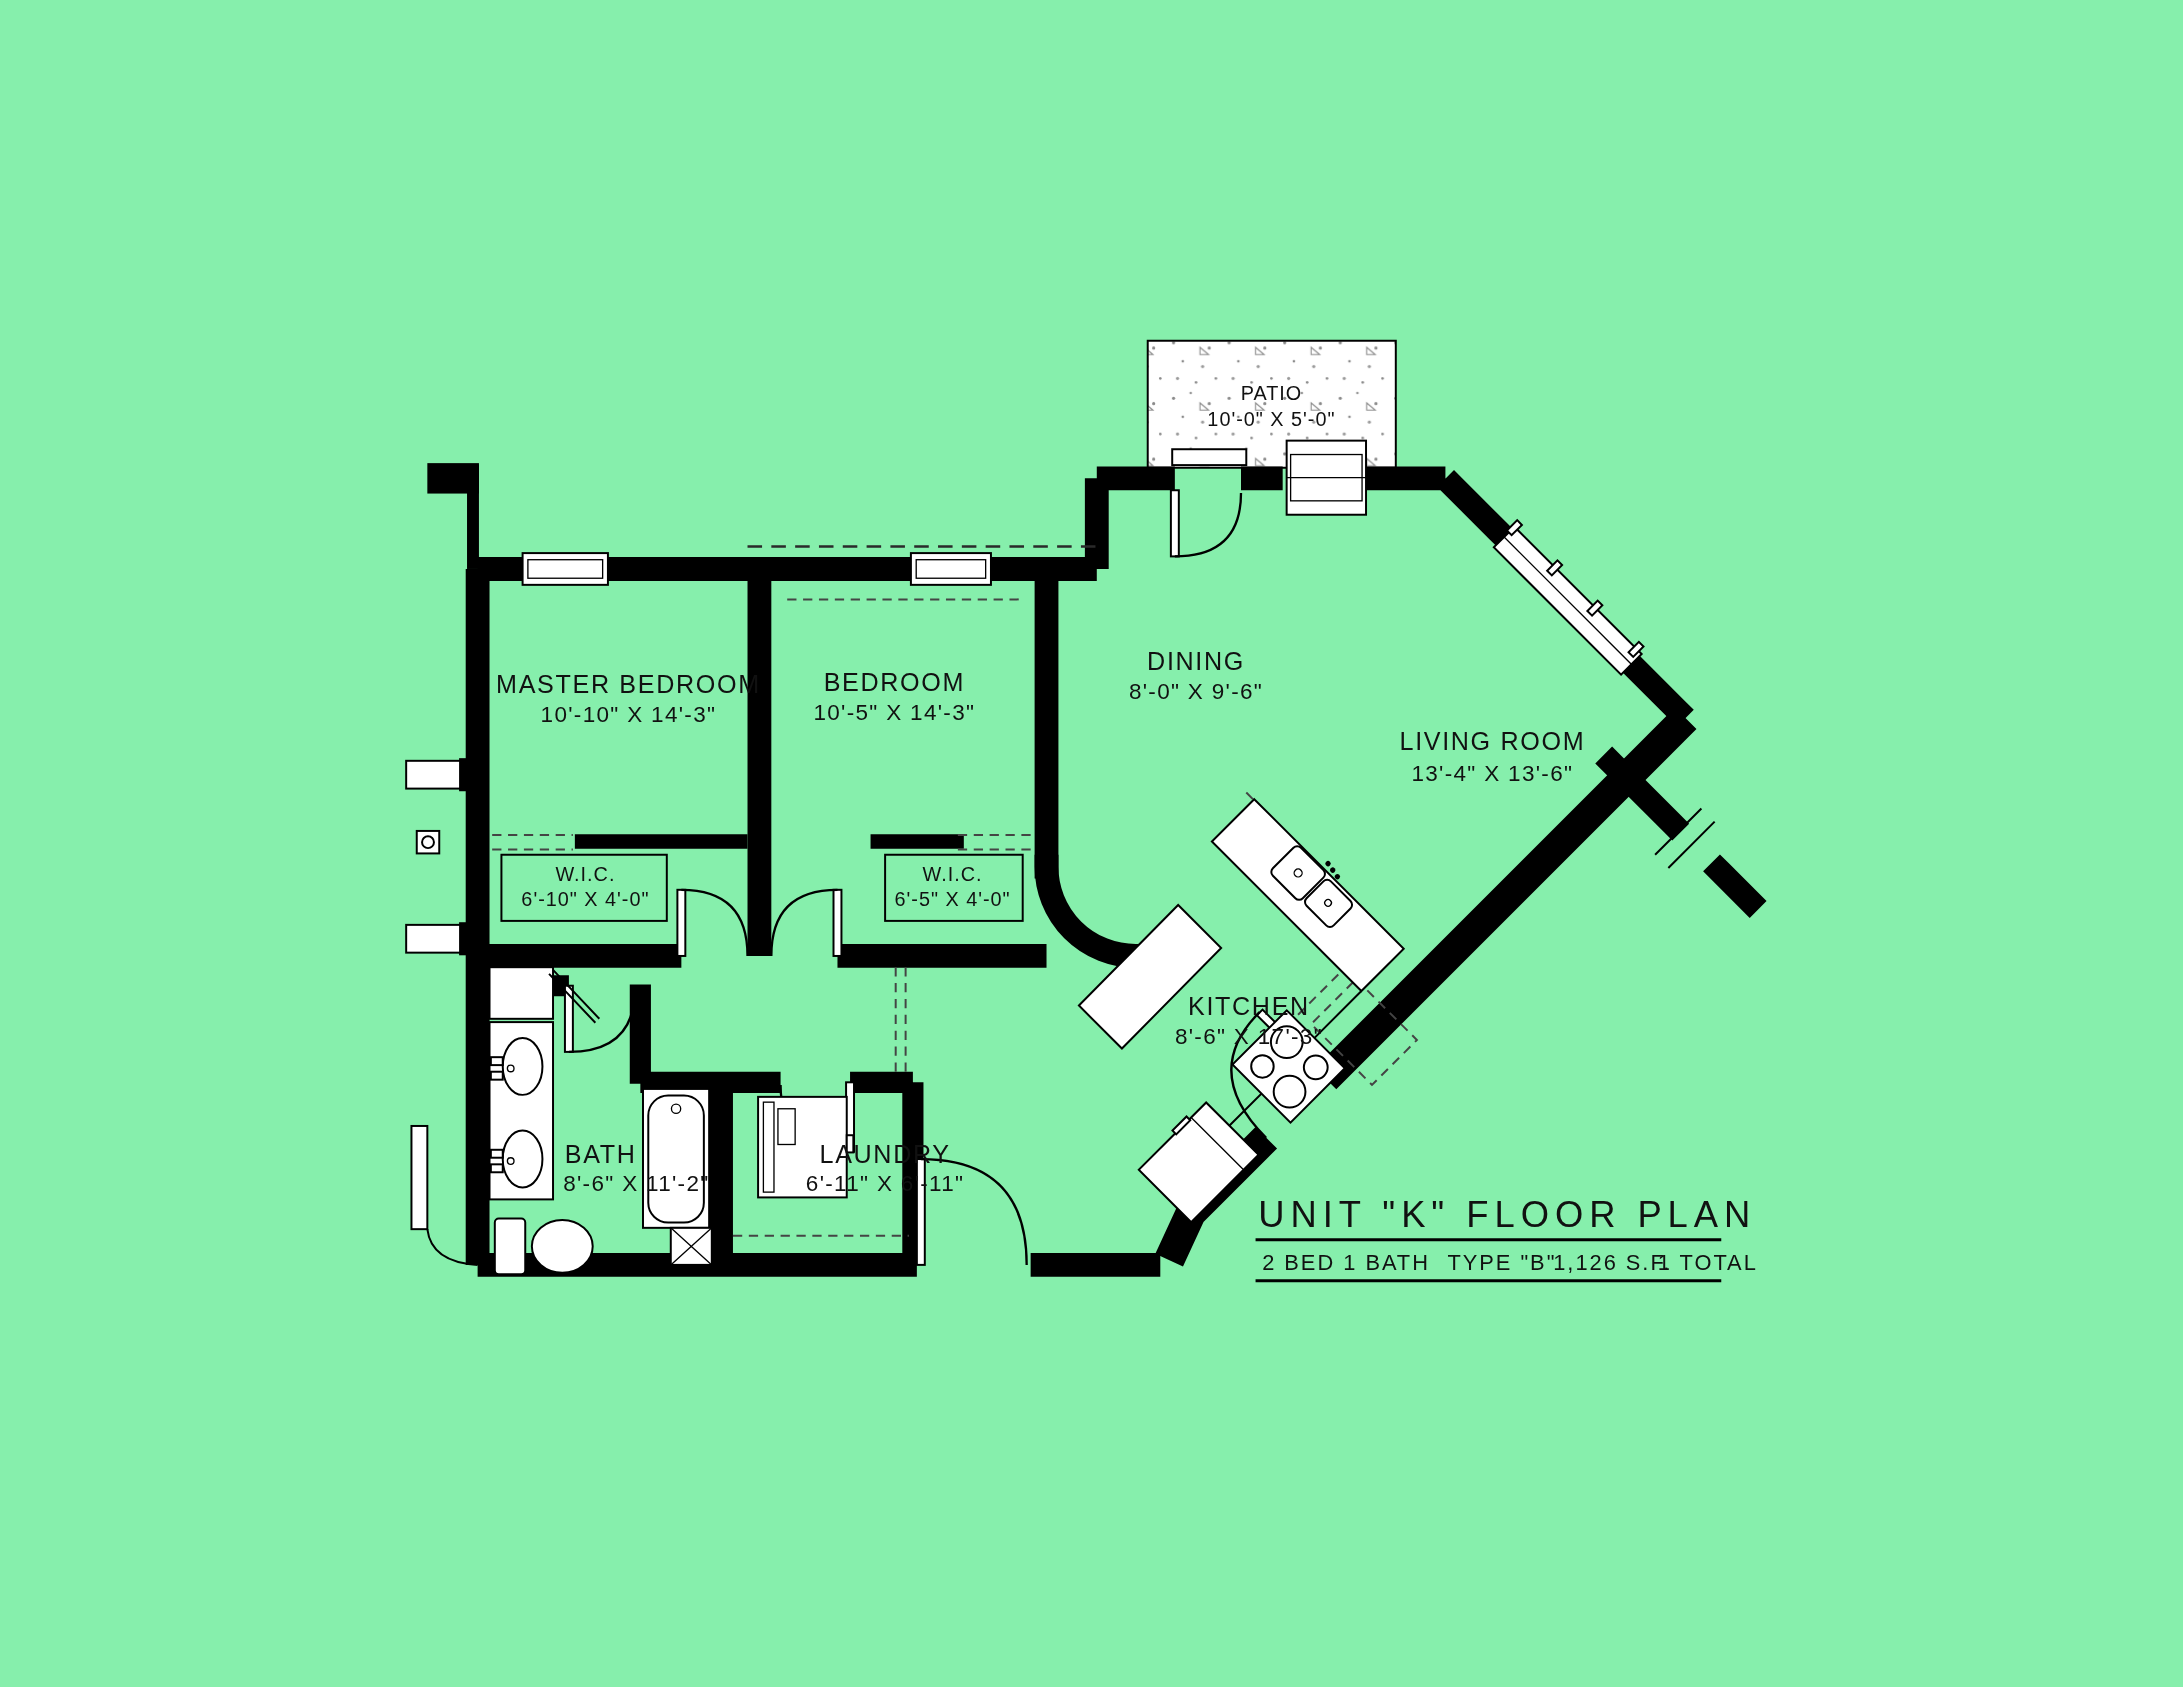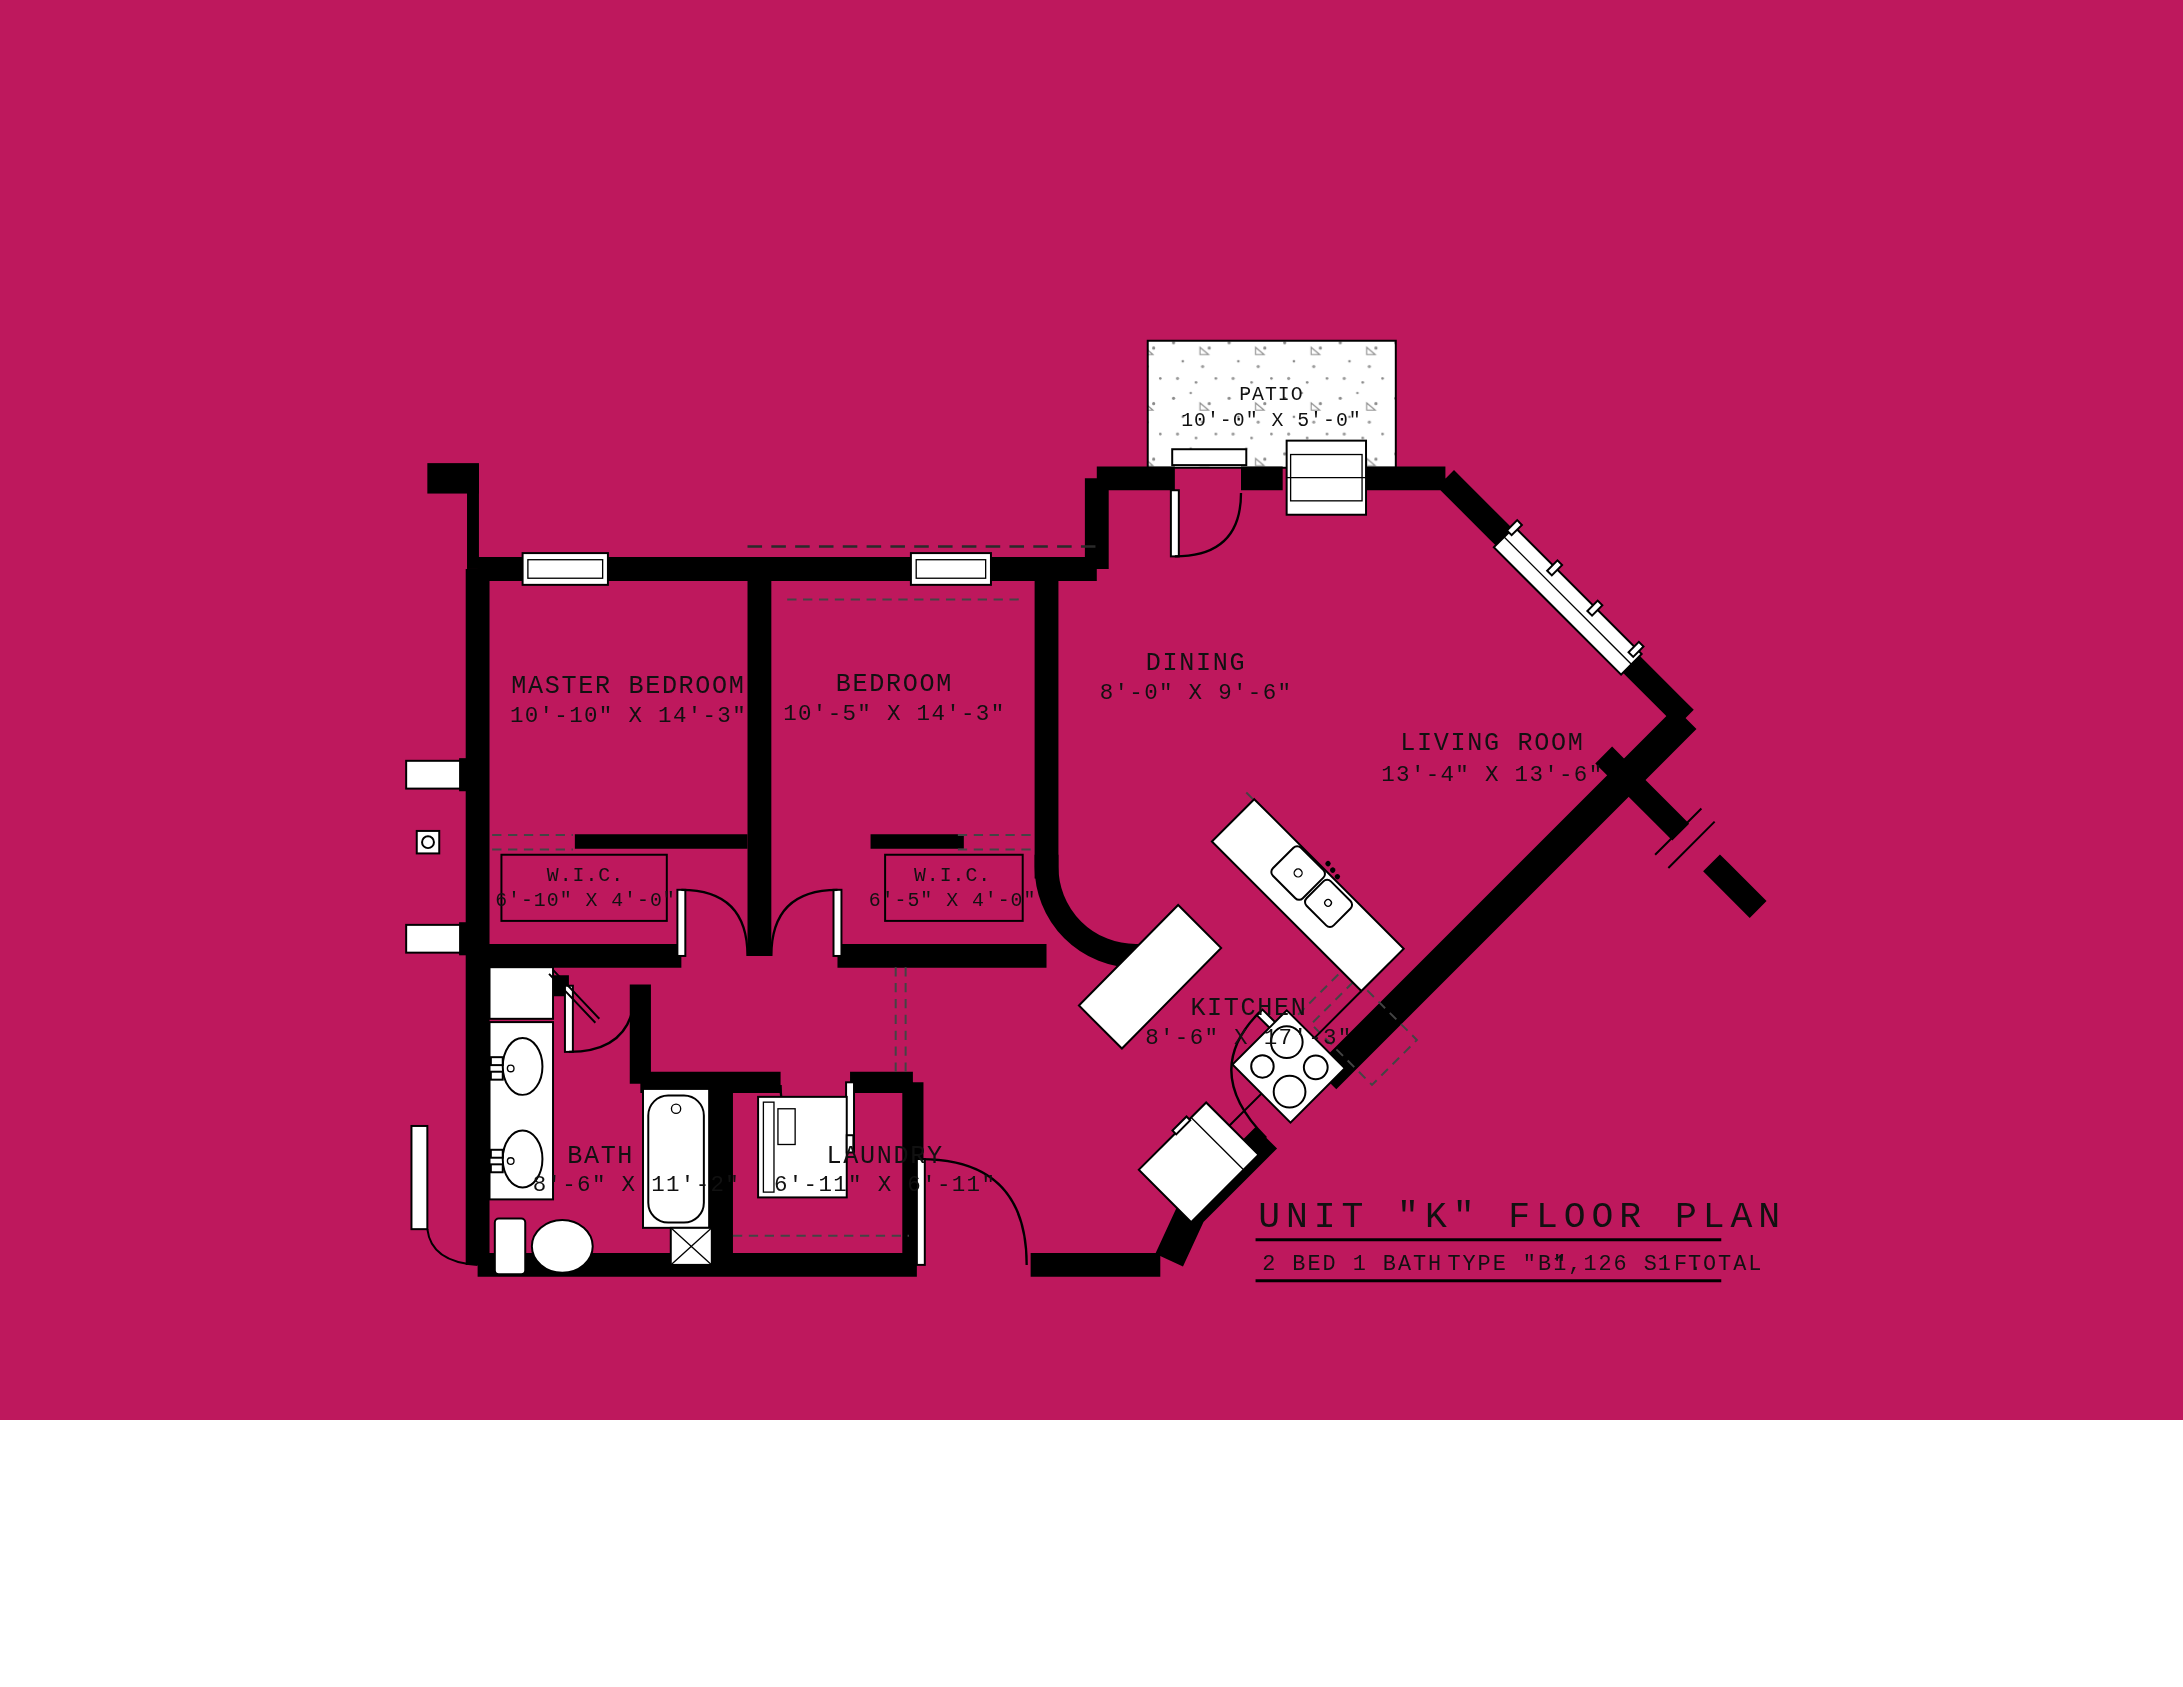--- a/index.html
+++ b/index.html
@@ -1,16 +1,16 @@
 <!DOCTYPE html>
 <html style="font-size:10.6px"><head>
 <meta charset="utf-8">
 <style>
   html,body{margin:0;padding:0;background:#fff;}
-  .page{position:relative;width:2183px;height:1420px;background:#be185d;font-family:Liberation Mono, monospace;}
+  .page{position:relative;width:2183px;height:1687px;background:#86efac;font-family:Liberation Sans, sans-serif;}
   svg{display:block;}
   .wall{stroke:#000;fill:none;stroke-linecap:square;}
   .w36{stroke-width:36;}
   .w46{stroke-width:46;}
   .w32{stroke-width:32;}
   .w22{stroke-width:22;}
   .thin{stroke:#000;stroke-width:3;fill:none;}
   .thin2{stroke:#000;stroke-width:2;fill:none;}
   .thinw{stroke:#000;stroke-width:3;fill:#fff;}
   .dash{stroke:#2a2a2a;stroke-width:3.5;fill:none;stroke-dasharray:22 14;}

